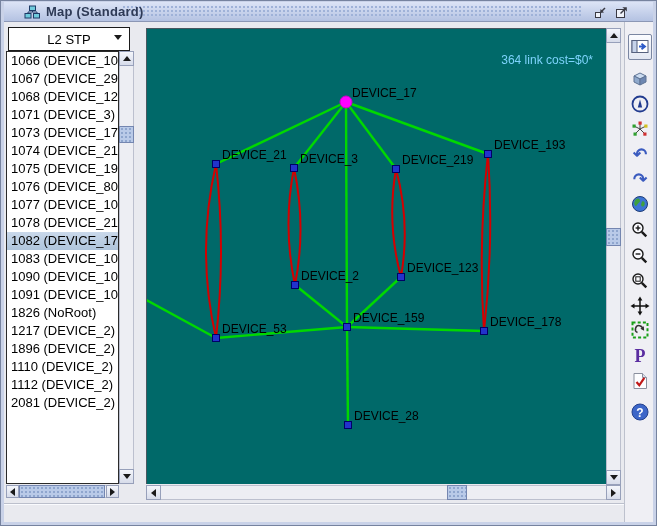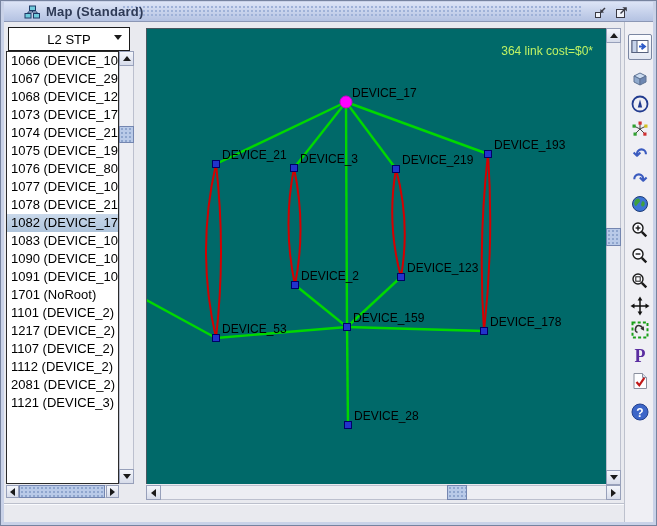--- a/index.html
+++ b/index.html
@@ -38,21 +38,21 @@
   .tri-left  { border-width:4px 5px 4px 0; border-color:transparent #1a1a1a transparent transparent; }
   .tri-right { border-width:4px 0 4px 5px; border-color:transparent transparent transparent #1a1a1a; }
   .sb-track { position:absolute; background:#EDEEF3; border:1px solid #BCC0CE; }
   .sb-thumb { position:absolute; background-color:#B9CAE8;
               background-image:radial-gradient(#8FA6CE 1px, transparent 1.2px); background-size:4px 4px;
               border:1px solid #7486B0; }
 
   
   .map-canvas { position:absolute; left:146px; top:28px; width:460px; height:456px;
                 border-top:1px solid #49565F; border-left:1px solid #49565F; }
-  .map-overlay { position:absolute; right:13px; top:15px; font-size:12px; color:#bef264; }
+  .map-overlay { position:absolute; right:13px; top:24px; font-size:12px; color:#7dd3fc; }
 
   
   .toolbar { position:absolute; right:4px; top:22px; width:29px; bottom:4px; background:#EFEFF4;
              border-left:1px solid #BDC1CD; }
   .tb-btn { position:absolute; left:3px; width:24px; height:24px; display:flex;
             align-items:center; justify-content:center; }
   .tb-btn.bordered { border:1px solid #7A86A2; background:linear-gradient(#FBFCFF,#E2E7F2); border-radius:2px; height:26px; }
   .tb-glyph { font-size:17px; font-weight:bold; color:#3B5BBF; line-height:1; }
   .tb-p { font-family:"Liberation Serif", serif; font-size:18px; font-weight:bold; color:#5A2DA0; line-height:1; }
 
@@ -97,37 +97,37 @@
 
   <div class="dropdown">
     <span>L2 STP</span>
     <span class="dd-arrow tri tri-down"></span>
   </div>
 
   <div class="listbox" id="list-items">
       <div class="list-row">1066 (DEVICE_101)</div>
       <div class="list-row">1067 (DEVICE_296)</div>
       <div class="list-row">1068 (DEVICE_123)</div>
+      <div class="list-row">1071 (DEVICE_3)</div>
       <div class="list-row">1073 (DEVICE_17)</div>
       <div class="list-row">1074 (DEVICE_21)</div>
       <div class="list-row">1075 (DEVICE_193)</div>
       <div class="list-row">1076 (DEVICE_80)</div>
       <div class="list-row">1077 (DEVICE_102)</div>
       <div class="list-row">1078 (DEVICE_219)</div>
       <div class="list-row selected">1082 (DEVICE_17)</div>
       <div class="list-row">1083 (DEVICE_102)</div>
       <div class="list-row">1090 (DEVICE_102)</div>
       <div class="list-row">1091 (DEVICE_102)</div>
-      <div class="list-row">1701 (NoRoot)</div>
-      <div class="list-row">1101 (DEVICE_2)</div>
+      <div class="list-row">1826 (NoRoot)</div>
       <div class="list-row">1217 (DEVICE_2)</div>
-      <div class="list-row">1107 (DEVICE_2)</div>
+      <div class="list-row">1896 (DEVICE_2)</div>
+      <div class="list-row">1110 (DEVICE_2)</div>
       <div class="list-row">1112 (DEVICE_2)</div>
       <div class="list-row">2081 (DEVICE_2)</div>
-      <div class="list-row">1121 (DEVICE_3)</div>
     </div>
 
   <div style="position:absolute;left:119px;top:51px;width:15px;height:433px;">
     <div class="sb-track" style="left:0;top:0;width:15px;height:433px;"></div>
     <div class="sb-btn" style="left:0;top:0;">
         <span class="tri tri-up"></span>
       </div>
     <div class="sb-thumb" style="left:0;top:75px;width:15px;height:17px;"></div>
     <div class="sb-btn" style="left:0;top:418px;">
         <span class="tri tri-down"></span>

